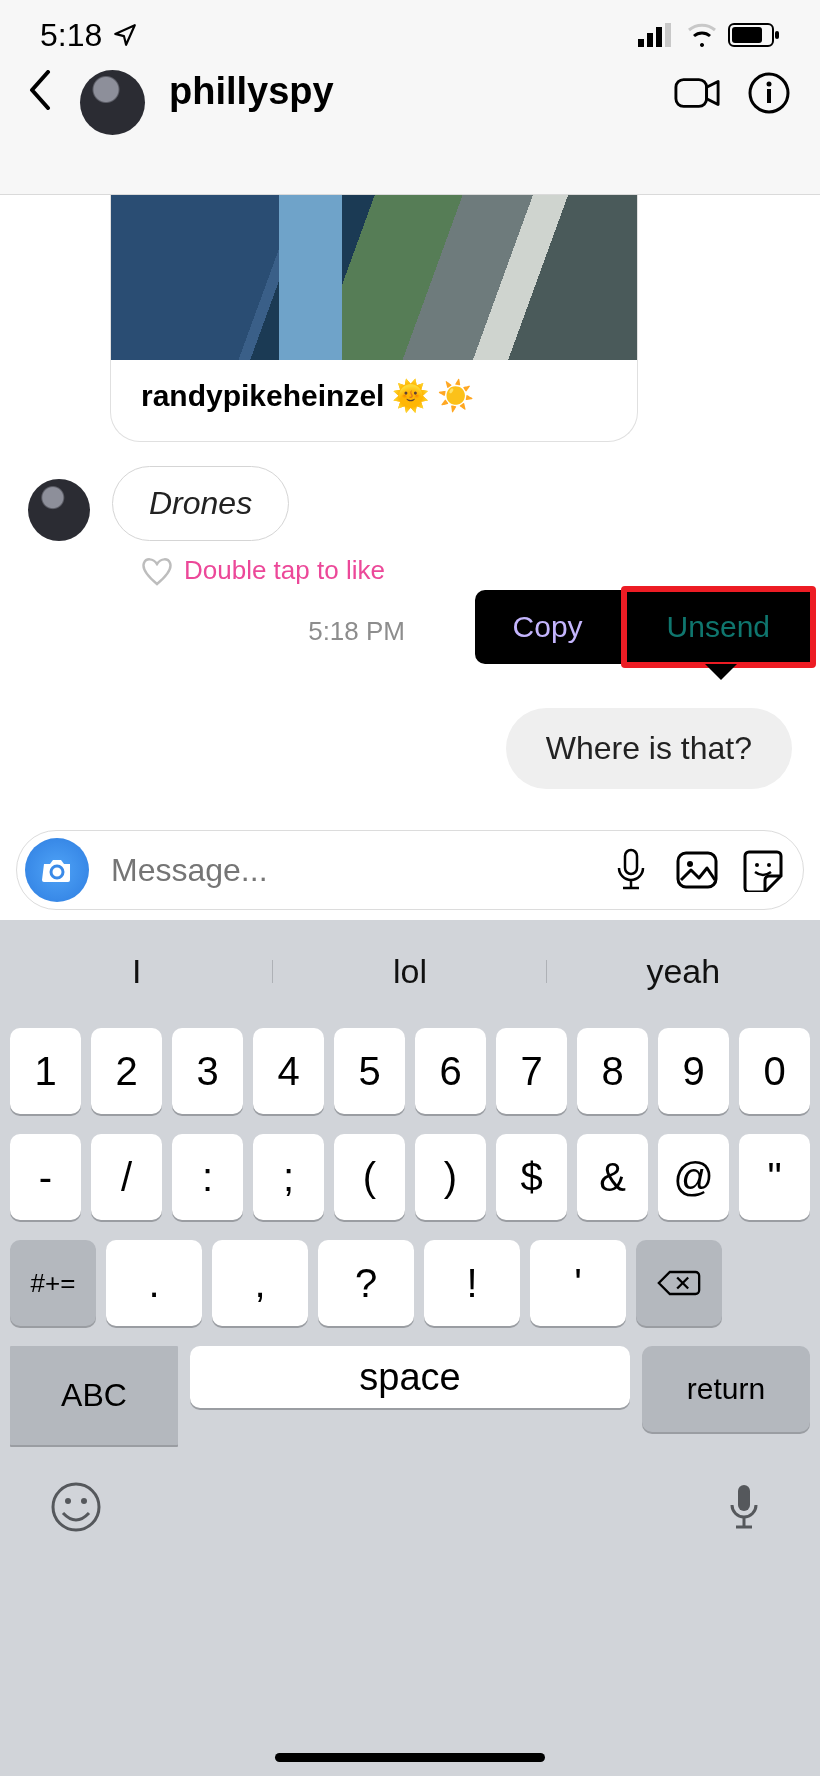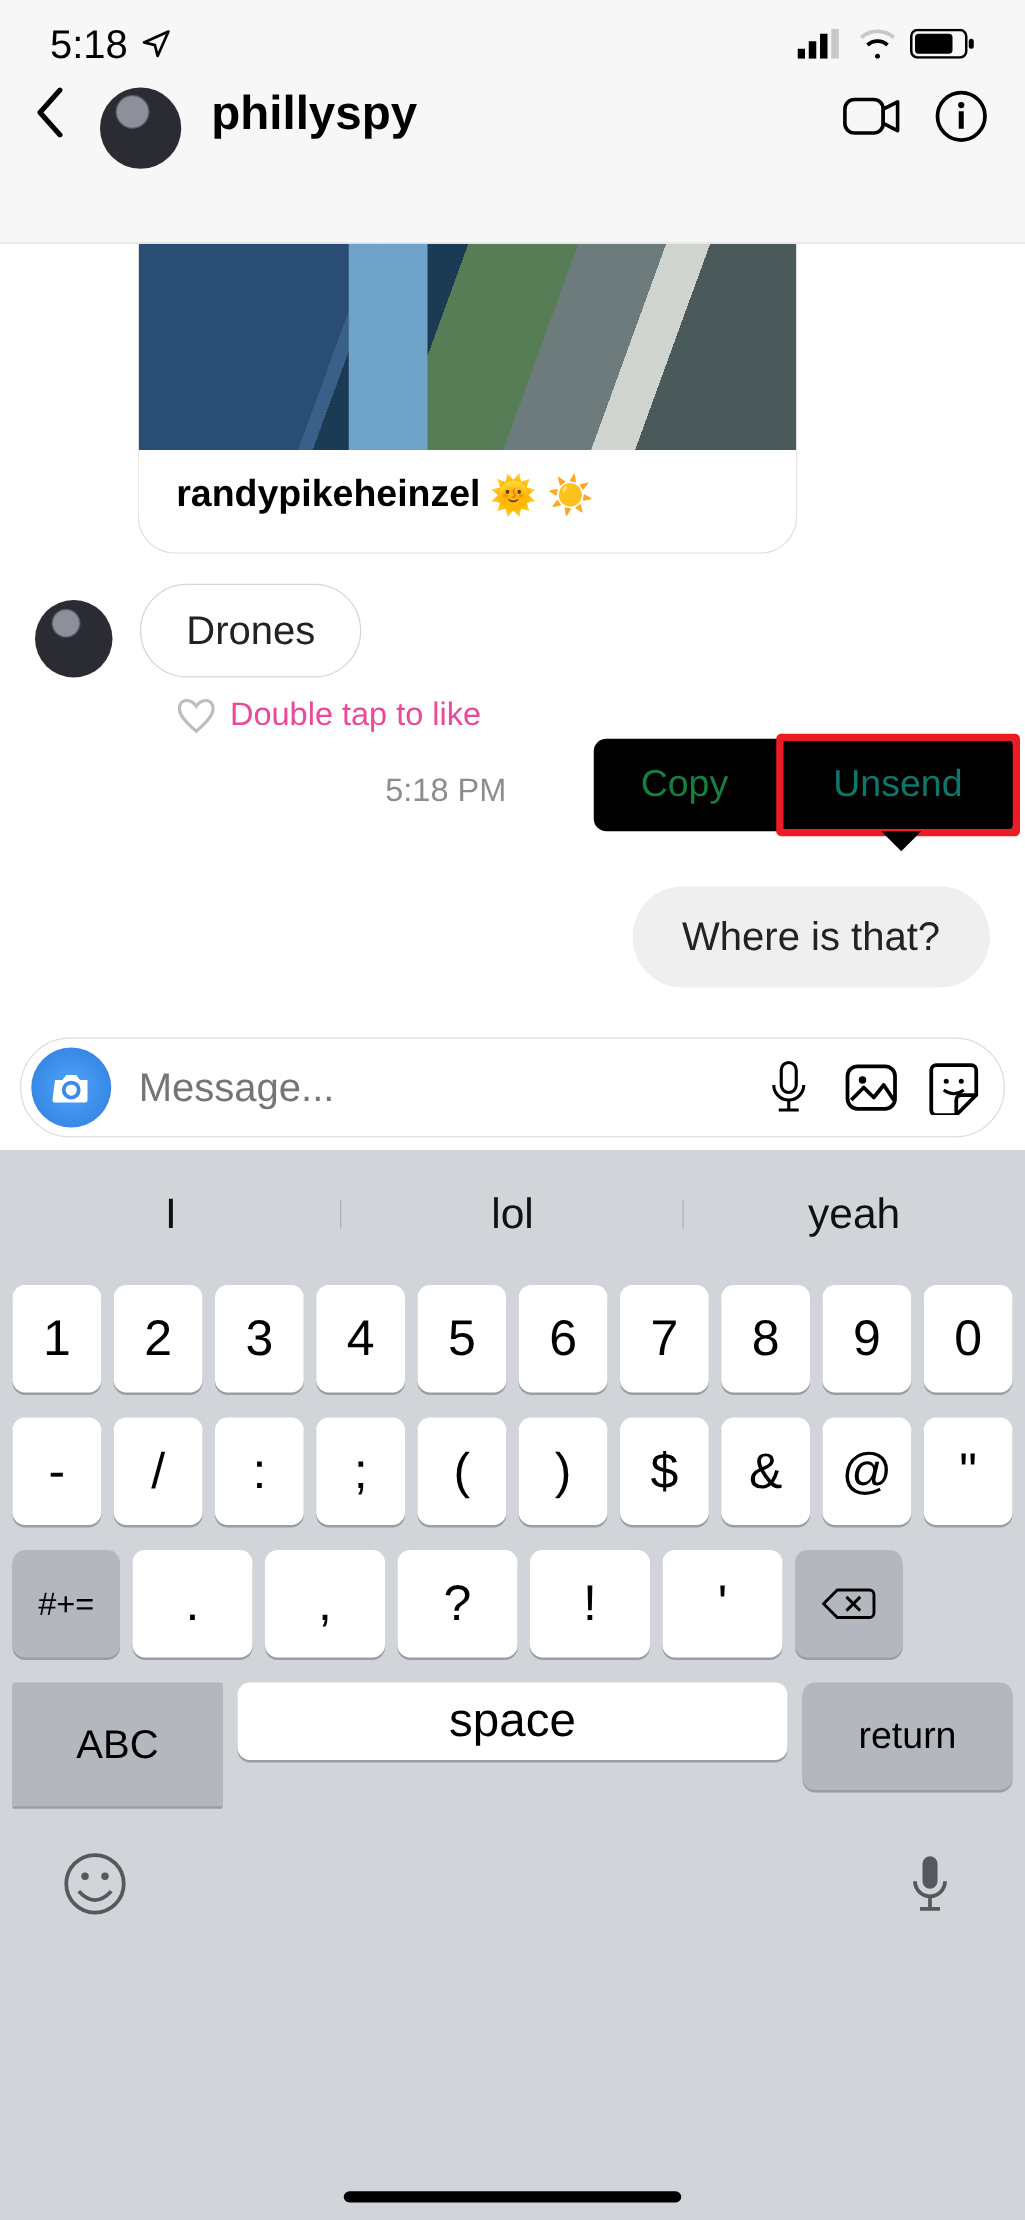--- a/index.html
+++ b/index.html
@@ -29,31 +29,31 @@
   .post-body { padding: 18px 30px 28px 30px; }
   .post-user-line { display:flex; align-items:center; gap:8px; }
   .post-user { font-size: 30px; font-weight: 600; }
   .emoji { font-size: 30px; }
   .post-caption { font-size: 30px; color: #444; margin-top: 4px; }
   .post-cap-more { color:#9a9a9a; }
 
   
   .msg-row { display:flex; align-items:flex-end; margin-top:24px; margin-left:28px; }
   .avatar-sm { width:62px; height:62px; border-radius:50%; background: radial-gradient(circle at 40% 30%, #8d8f9a 0 10px, #2b2c33 12px 100%); }
-  .bubble-in { margin-left:22px; border:1px solid #d5d5d5; border-radius:40px; padding:18px 36px; font-size:32px; color:#222; background:#fff; }
+  .bubble-in { margin-left:22px; border:1px solid #d5d5d5; border-radius:40px; padding:18px 36px; font-size:32px; color:#222; background:#fff;font-style:italic; }
 
   .like-hint-row { display:flex; align-items:center; margin-left:140px; margin-top:14px; gap:10px; }
   .heart-outline { width:34px; height:30px; }
   .like-hint { font-size:26px; color:#ec4899; }
 
   
   .ts-row { position:relative; height:100px; }
   .ts { position:absolute; right:415px; top:30px; font-size:26px; color:#8d8d8d; }
   .ctx-menu { position:absolute; right:8px; top:4px; display:flex; background:#000; border-radius:10px; overflow:visible; }
-  .ctx-copy { color:#15803d; font-size:30px; padding:20px 38px; }
+  .ctx-copy { color:#c4b5fd; font-size:30px; padding:20px 38px; }
   .ctx-unsend-wrap { border:6px solid #ed1c24; border-radius:4px; margin:-4px -4px -4px 0; }
   .ctx-unsend { color:#0f766e; font-size:30px; padding:18px 40px; background:#000; }
   .ctx-tail { position:absolute; left:230px; bottom:-16px; width:0; height:0; border-left:16px solid transparent; border-right:16px solid transparent; border-top:16px solid #000; }
 
   
   .out-row { display:flex; justify-content:flex-end; margin-right:28px; margin-top:22px; }
   .bubble-out { background:#efefef; border-radius:42px; padding:22px 40px; font-size:32px; color:#222; }
 
   
   .compose-wrap { background:#fff; padding:10px 16px 10px 16px; }

